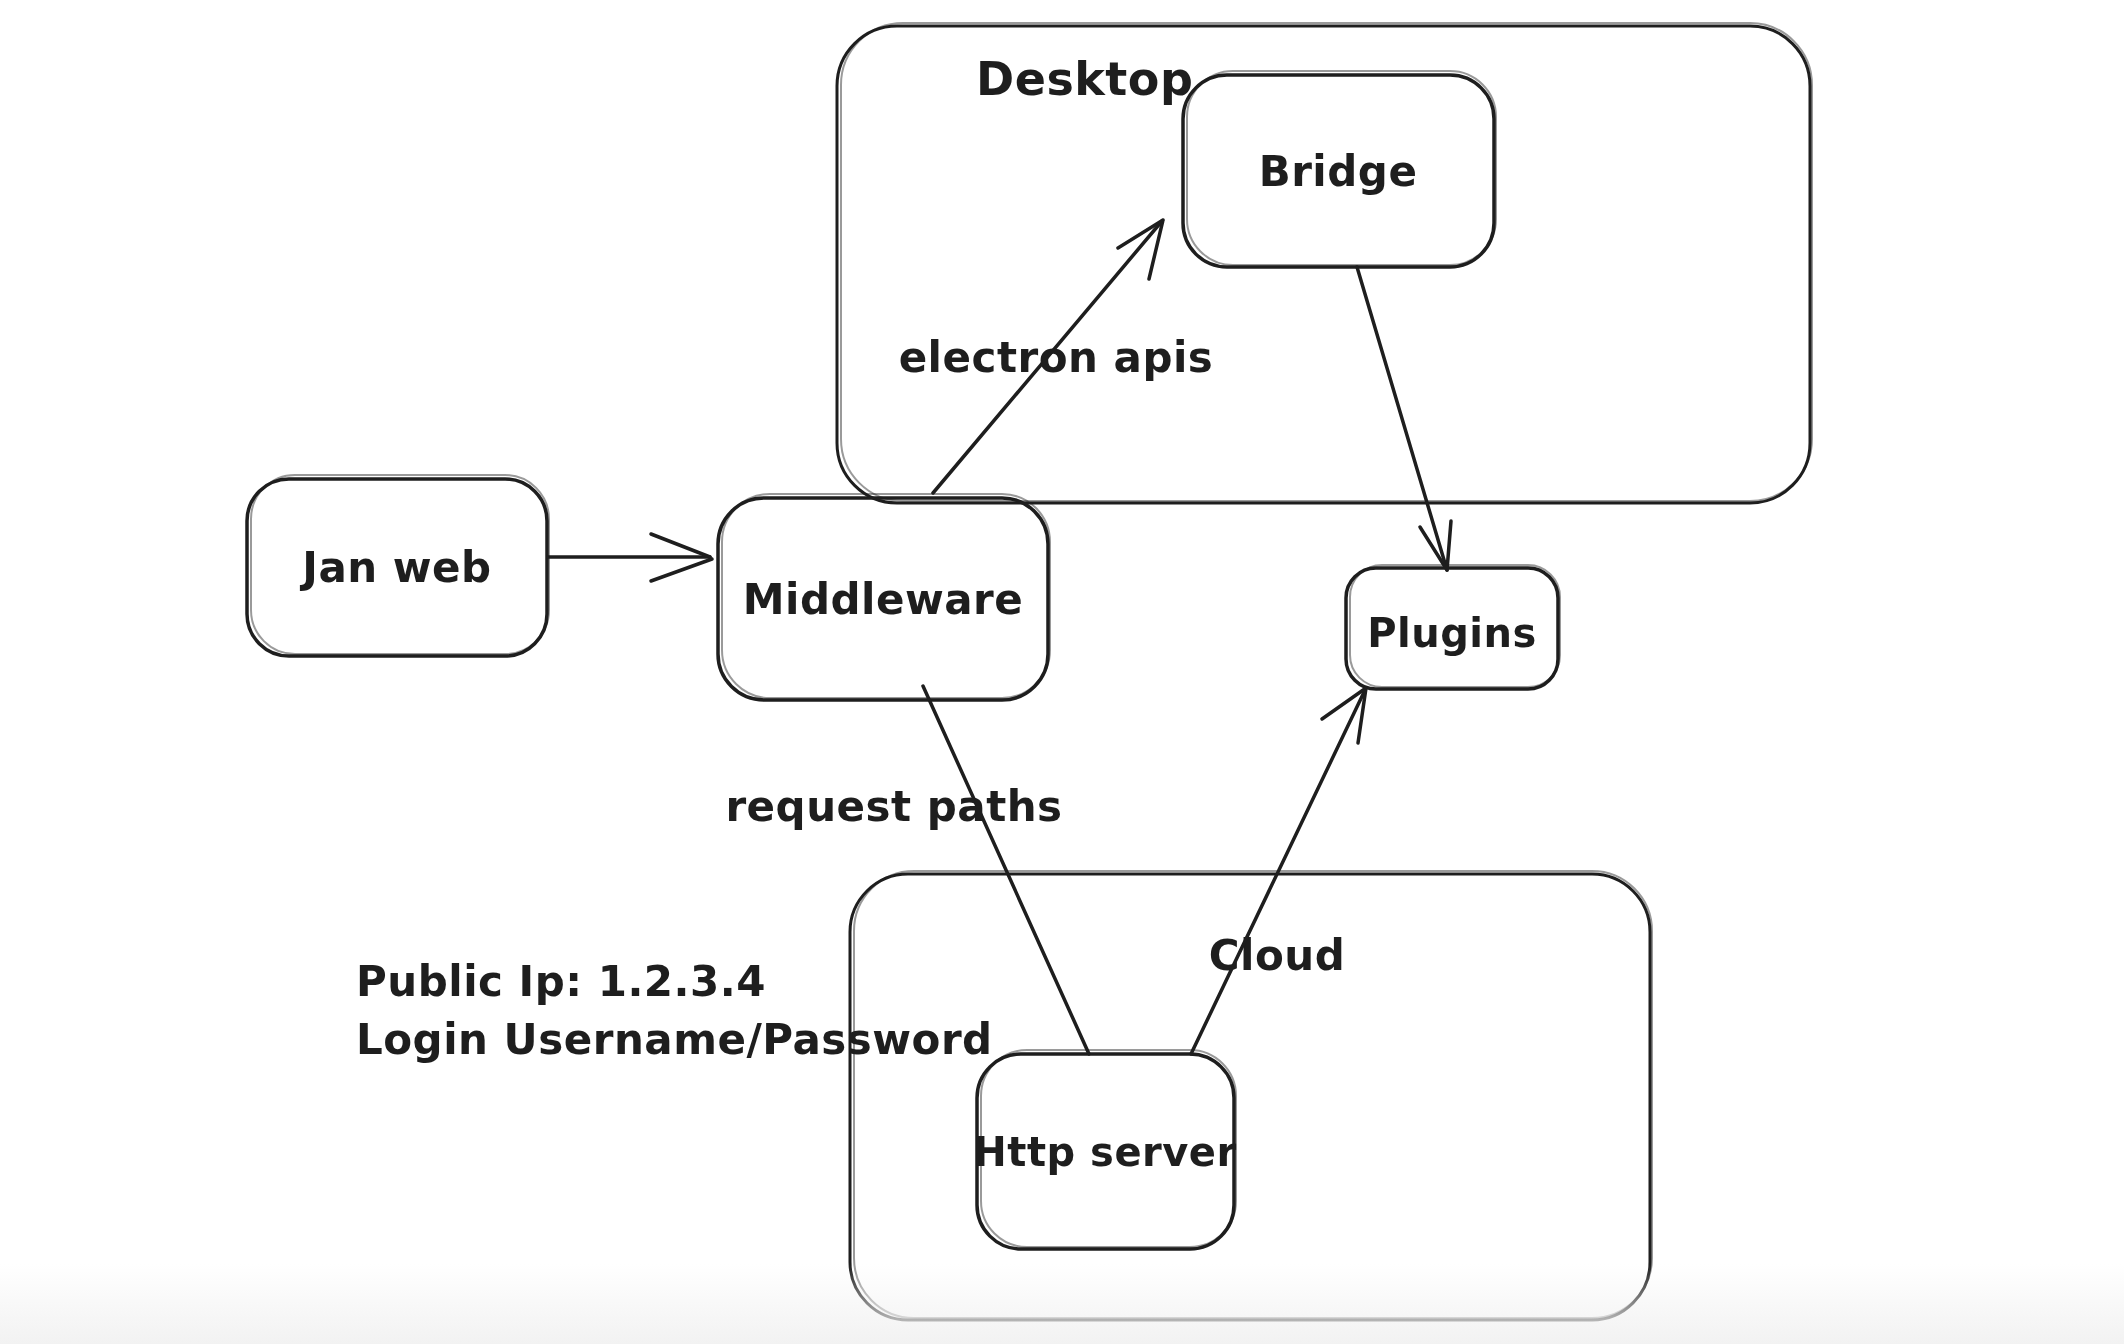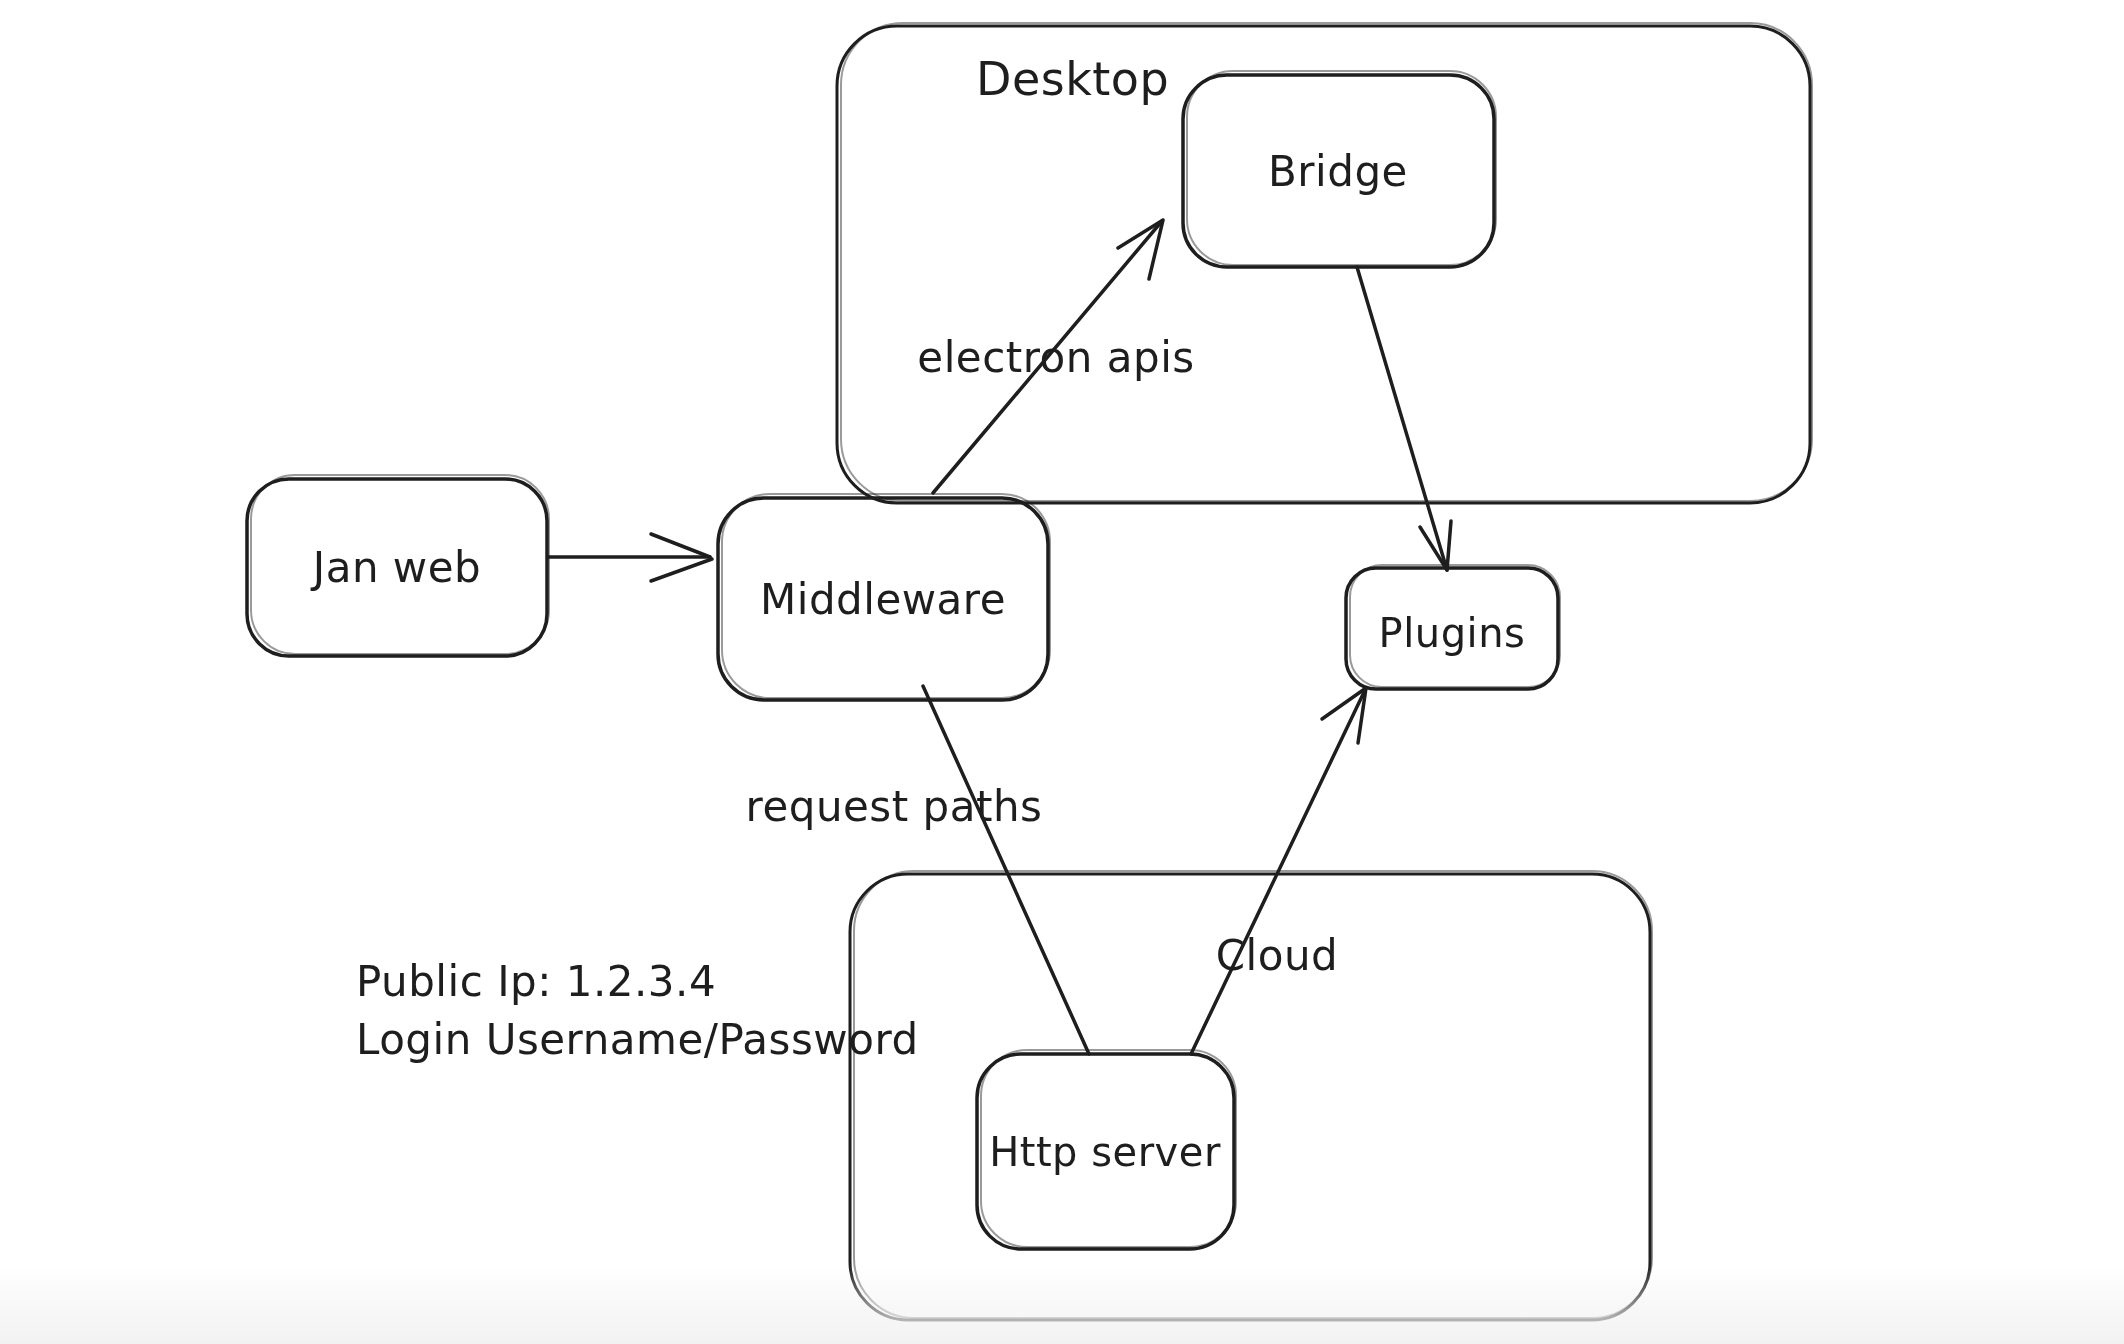--- a/index.html
+++ b/index.html
@@ -8,20 +8,21 @@
     width: 2124px;
     height: 1344px;
     background: #ffffff;
     overflow: hidden;
     font-family: "DejaVu Sans", sans-serif;
   }
   .canvas-wrap {
     position: relative;
     width: 2124px;
     height: 1344px;
+    font-weight: bold;
   }
   svg { display: block; }
   .shape {
     fill: none;
     stroke: #1e1e1e;
     stroke-width: 3.5;
     stroke-linecap: round;
     stroke-linejoin: round;
   }
   .shape.container { stroke-width: 3; }

